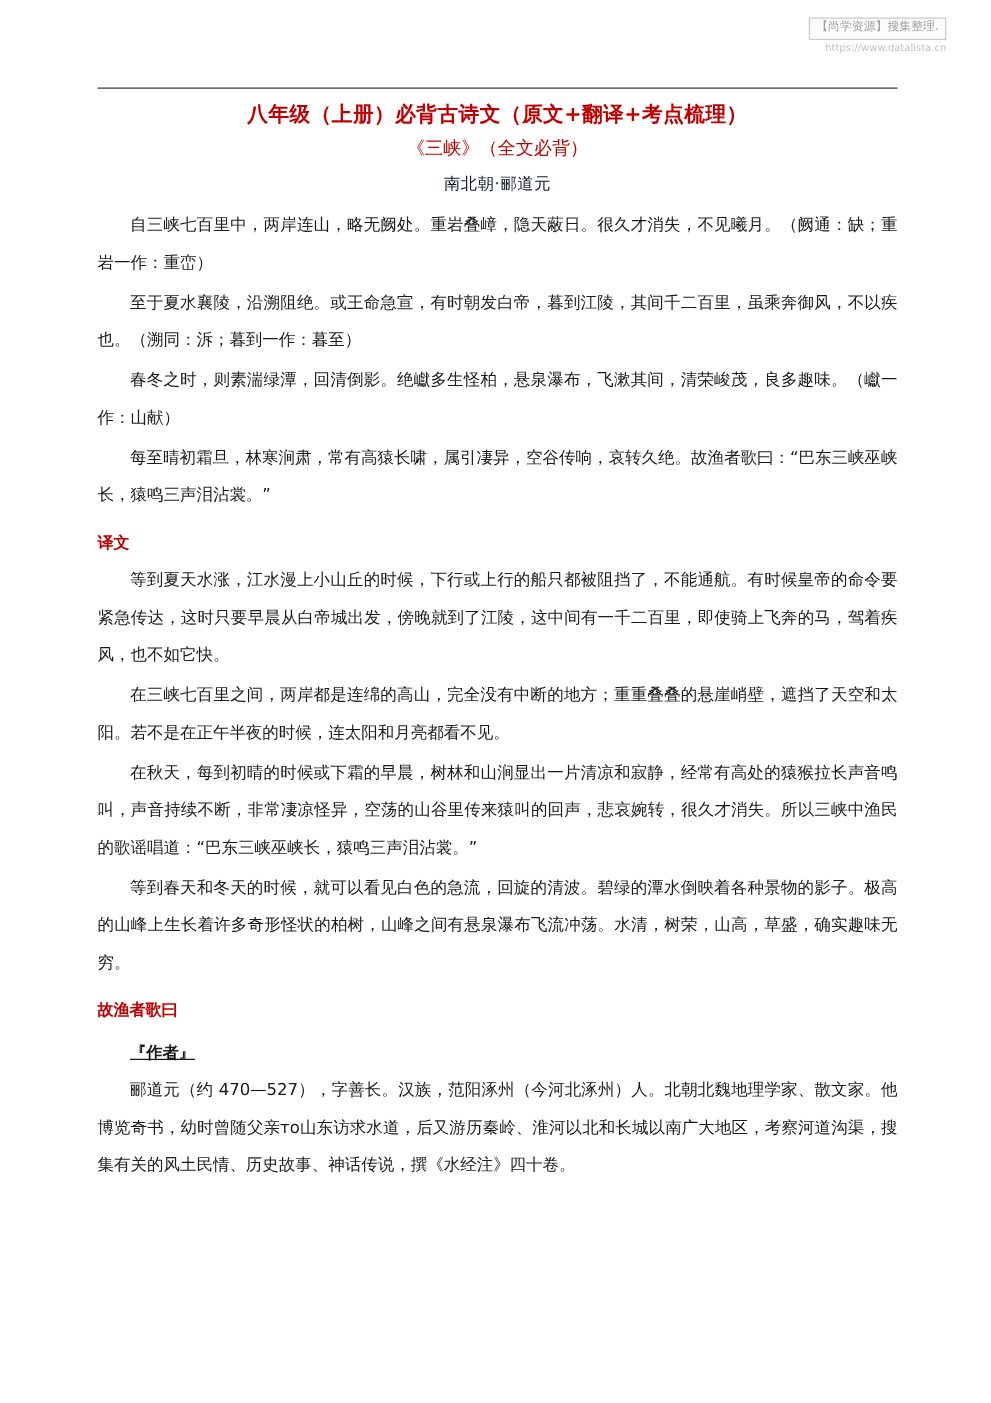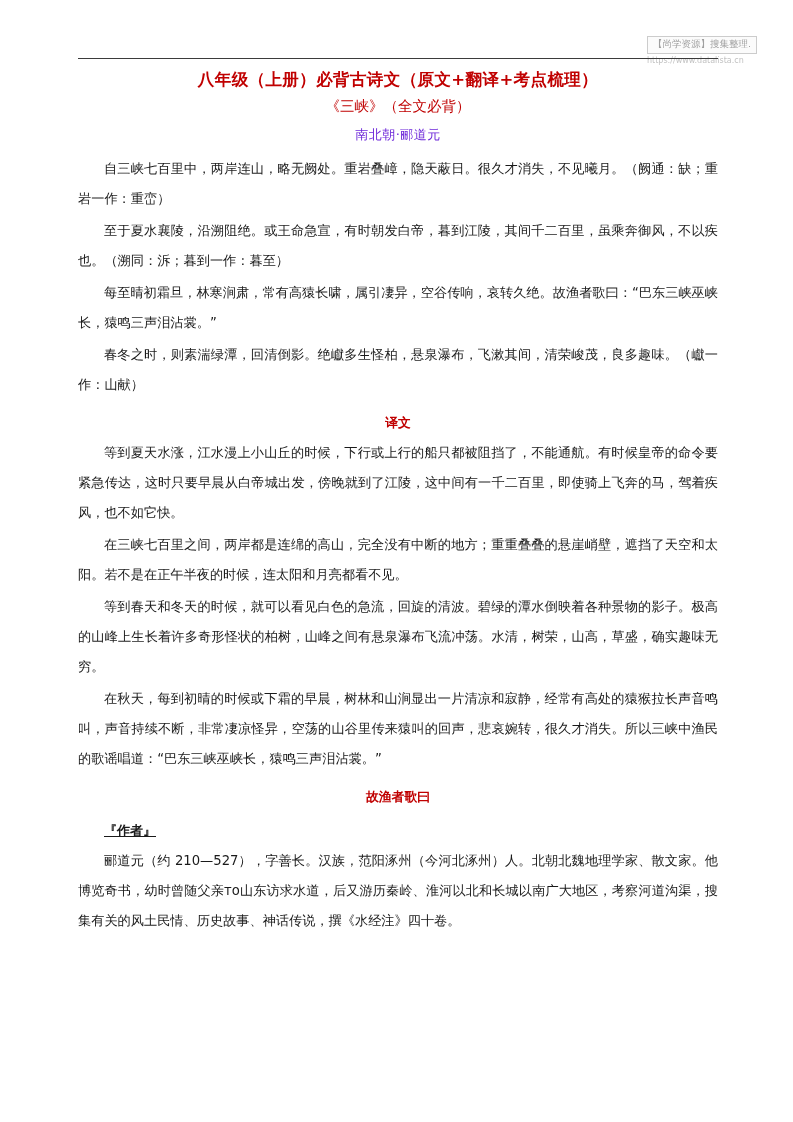--- a/index.html
+++ b/index.html
@@ -20,44 +20,43 @@
     width: 793px;
     height: 1122px;
     box-sizing: border-box;
     padding: 0;
   }
   
   .watermark {
     position: absolute;
     top: 14px;
     right: 36px;
-    text-align: left;
+    text-align: right;
     color: #b9b9b9;
     font-size: 9px;
     line-height: 1.35;
     user-select: none;
-    margin-top: 22px;
   }
   .watermark .wm-line1 {
     border: 1px solid #cccccc;
     padding: 1px 5px 2px 5px;
     color: #9f9f9f;
     font-size: 9.5px;
     display: inline-block;
     background: #fbfbfb;
   }
   .watermark .wm-line2 {
     margin-top: 2px;
     font-size: 8px;
     color: #c2c2c2;
   }
   .content {
     position: absolute;
     left: 78px;
-    top: 58px;
+    top: 70px;
     width: 640px;
   }
   .rule {
     border-top: 1px solid #3b3b3b;
     margin: 0 0 8px 0;
     width: 640px;
   }
   h1.doc-title {
     color: #c00000;
     font-size: 16.5px;
@@ -69,40 +68,39 @@
   h2.sub-title {
     color: #c00000;
     font-size: 14.5px;
     font-weight: normal;
     text-align: center;
     margin: 6px 0 10px 0;
   }
   .author-line {
     text-align: center;
     font-size: 13px;
-    color: #6d28d9;
+    color: #0f172a;
     margin: 0 0 10px 0;
     letter-spacing: 0.5px;
   }
   p.body-para {
     font-size: 13.2px;
     line-height: 30px;
     margin: 0 0 2px 0;
     text-indent: 26px;
     text-align: justify;
     color: #1a1a1a;
   }
   .section-head {
     color: #c00000;
     font-size: 12.8px;
     font-weight: bold;
     margin: 10px 0 2px 0;
     text-indent: 0;
     line-height: 26px;
-    text-align: center;
   }
   .bracket-head {
     font-size: 13px;
     font-weight: bold;
     color: #1a1a1a;
     text-indent: 26px;
     line-height: 30px;
     margin: 6px 0 0 0;
     text-decoration: underline;
   }
@@ -120,30 +118,30 @@
   <div class="content">
 
     <div class="rule"></div>
 
     <h1 class="doc-title">八年级（上册）必背古诗文（原文+翻译+考点梳理）</h1>
     <h2 class="sub-title">《三峡》（全文必背）</h2>
     <div class="author-line">南北朝·郦道元</div>
 
     <p class="body-para">自三峡七百里中，两岸连山，略无阙处。重岩叠嶂，隐天蔽日。很久才消失，不见曦月。（阙通：缺；重岩一作：重峦）</p>
     <p class="body-para">至于夏水襄陵，沿溯阻绝。或王命急宣，有时朝发白帝，暮到江陵，其间千二百里，虽乘奔御风，不以疾也。（溯同：泝；暮到一作：暮至）</p>
+    <p class="body-para">春冬之时，则素湍绿潭，回清倒影。绝巘多生怪柏，悬泉瀑布，飞漱其间，清荣峻茂，良多趣味。（巘一作：山献）</p>
     <p class="body-para">每至晴初霜旦，林寒涧肃，常有高猿长啸，属引凄异，空谷传响，哀转久绝。故渔者歌曰：“巴东三峡巫峡长，猿鸣三声泪沾裳。”</p>
-    <p class="body-para">春冬之时，则素湍绿潭，回清倒影。绝巘多生怪柏，悬泉瀑布，飞漱其间，清荣峻茂，良多趣味。（巘一作：山献）</p>
 
     <div class="section-head">译文</div>
 
     <p class="body-para">等到夏天水涨，江水漫上小山丘的时候，下行或上行的船只都被阻挡了，不能通航。有时候皇帝的命令要紧急传达，这时只要早晨从白帝城出发，傍晚就到了江陵，这中间有一千二百里，即使骑上飞奔的马，驾着疾风，也不如它快。</p>
     <p class="body-para">在三峡七百里之间，两岸都是连绵的高山，完全没有中断的地方；重重叠叠的悬崖峭壁，遮挡了天空和太阳。若不是在正午半夜的时候，连太阳和月亮都看不见。</p>
+    <p class="body-para">在秋天，每到初晴的时候或下霜的早晨，树林和山涧显出一片清凉和寂静，经常有高处的猿猴拉长声音鸣叫，声音持续不断，非常凄凉怪异，空荡的山谷里传来猿叫的回声，悲哀婉转，很久才消失。所以三峡中渔民的歌谣唱道：“巴东三峡巫峡长，猿鸣三声泪沾裳。”</p>
     <p class="body-para">等到春天和冬天的时候，就可以看见白色的急流，回旋的清波。碧绿的潭水倒映着各种景物的影子。极高的山峰上生长着许多奇形怪状的柏树，山峰之间有悬泉瀑布飞流冲荡。水清，树荣，山高，草盛，确实趣味无穷。</p>
-    <p class="body-para">在秋天，每到初晴的时候或下霜的早晨，树林和山涧显出一片清凉和寂静，经常有高处的猿猴拉长声音鸣叫，声音持续不断，非常凄凉怪异，空荡的山谷里传来猿叫的回声，悲哀婉转，很久才消失。所以三峡中渔民的歌谣唱道：“巴东三峡巫峡长，猿鸣三声泪沾裳。”</p>
 
     <div class="section-head">故渔者歌曰</div>
 
     <div class="bracket-head">『作者』</div>
-    <p class="body-para">郦道元（约 210—527），字善长。汉族，范阳涿州（今河北涿州）人。北朝北魏地理学家、散文家。他博览奇书，幼时曾随父亲то山东访求水道，后又游历秦岭、淮河以北和长城以南广大地区，考察河道沟渠，搜集有关的风土民情、历史故事、神话传说，撰《水经注》四十卷。</p>
+    <p class="body-para">郦道元（约 470—527），字善长。汉族，范阳涿州（今河北涿州）人。北朝北魏地理学家、散文家。他博览奇书，幼时曾随父亲то山东访求水道，后又游历秦岭、淮河以北和长城以南广大地区，考察河道沟渠，搜集有关的风土民情、历史故事、神话传说，撰《水经注》四十卷。</p>
 
 
   </div>
 </div>
 
 </body></html>

